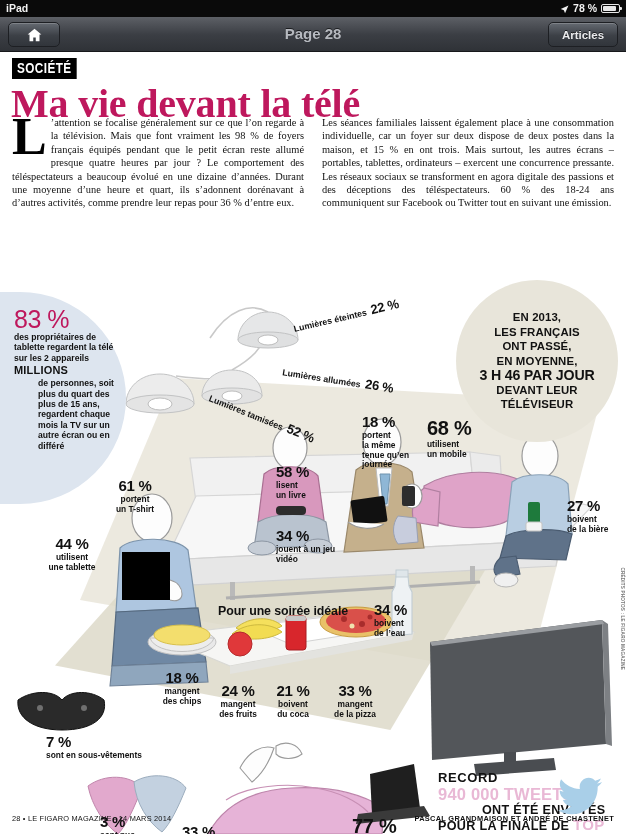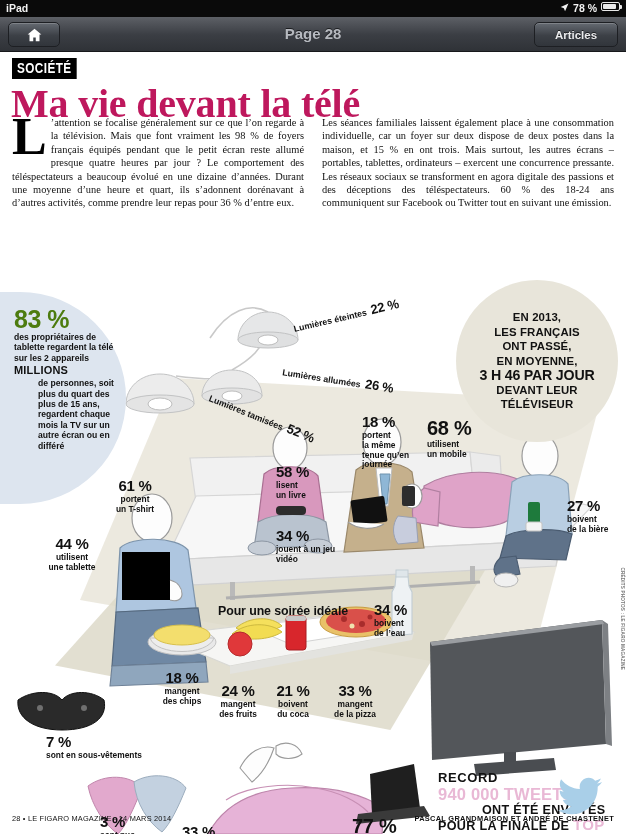--- a/index.html
+++ b/index.html
@@ -14,21 +14,21 @@
 
   
   .statusbar{
     position:absolute;left:0;top:0;width:626px;height:17px;
     background:#0a0a0a;color:#f2f2f2;
     font-size:10.5px;font-weight:bold;
     display:flex;align-items:center;
   }
   .sb-left{position:absolute;left:6px;top:2px;}
   .sb-center{position:absolute;left:0;right:0;text-align:center;top:16px;}
-  .sb-right{position:absolute;right:6px;top:2px;display:flex;gap:4px;}
+  .sb-right{position:absolute;right:6px;top:2px;display:flex;align-items:center;gap:4px;}
   .loc-icon{display:inline-block;width:9px;height:9px;}
   .battery{
     display:inline-block;width:19px;height:9px;border:1.2px solid #e8e8e8;border-radius:2px;
     position:relative;box-sizing:border-box;
   }
   .battery:after{content:"";position:absolute;right:-3px;top:2.4px;width:1.6px;height:3.5px;background:#e8e8e8;border-radius:0 1px 1px 0;}
   .battery i{position:absolute;left:1px;top:1px;bottom:1px;width:13px;background:#e8e8e8;border-radius:1px;display:block;}
 
   
   .navbar{
@@ -45,21 +45,21 @@
   .nav-btn{
     position:absolute;top:5px;height:25px;box-sizing:border-box;
     background:linear-gradient(#656a72,#3c4046 55%,#31353b);
     border:1px solid #1d1f23;border-radius:5px;
     color:#e9eaec;font-size:11.5px;font-weight:bold;
     display:flex;align-items:center;justify-content:center;
     text-shadow:0 -1px 0 rgba(0,0,0,.65);
     box-shadow:inset 0 1px 0 rgba(255,255,255,.18);
   }
   .nav-home{left:8px;width:52px;}
-  .nav-articles{right:8px;width:84px;}
+  .nav-articles{right:8px;width:70px;}
   .home-icon{width:15px;height:14px;display:block;}
 
   
   .page{position:absolute;left:0;top:52px;width:626px;height:782px;background:#fff;overflow:hidden;}
 
   .kicker{
     position:absolute;left:12px;top:6px;
     background:#000;color:#fff;
     font-family:"Liberation Sans", sans-serif;
     font-weight:bold;font-size:14px;letter-spacing:.5px;
@@ -101,21 +101,21 @@
     opacity:.85;
   }
 
   
   .blob{
     position:absolute;left:-64px;top:62px;width:190px;height:212px;
     background:#dde5ef;border-radius:0 110px 110px 0;
   }
   .blob-txt{position:absolute;left:14px;top:76px;width:108px;color:#111;}
   .big-num{
-    font-weight:bold;font-size:25px;line-height:26px;letter-spacing:-.5px;color:#4d7c0f;
+    font-weight:normal;font-size:25px;line-height:26px;letter-spacing:-.5px;color:#be185d;
   }
   .big-num.mil{font-size:27px;}
   .sub-lab{font-size:8.6px;line-height:10.4px;font-weight:bold;color:#111;}
   .mil-word{font-size:11px;font-weight:bold;letter-spacing:.2px;margin-top:1px;}
 
   
   .circle{
     position:absolute;right:8px;top:50px;width:162px;height:162px;border-radius:50%;
     background:#e8e5da;display:flex;align-items:center;justify-content:center;
   }

